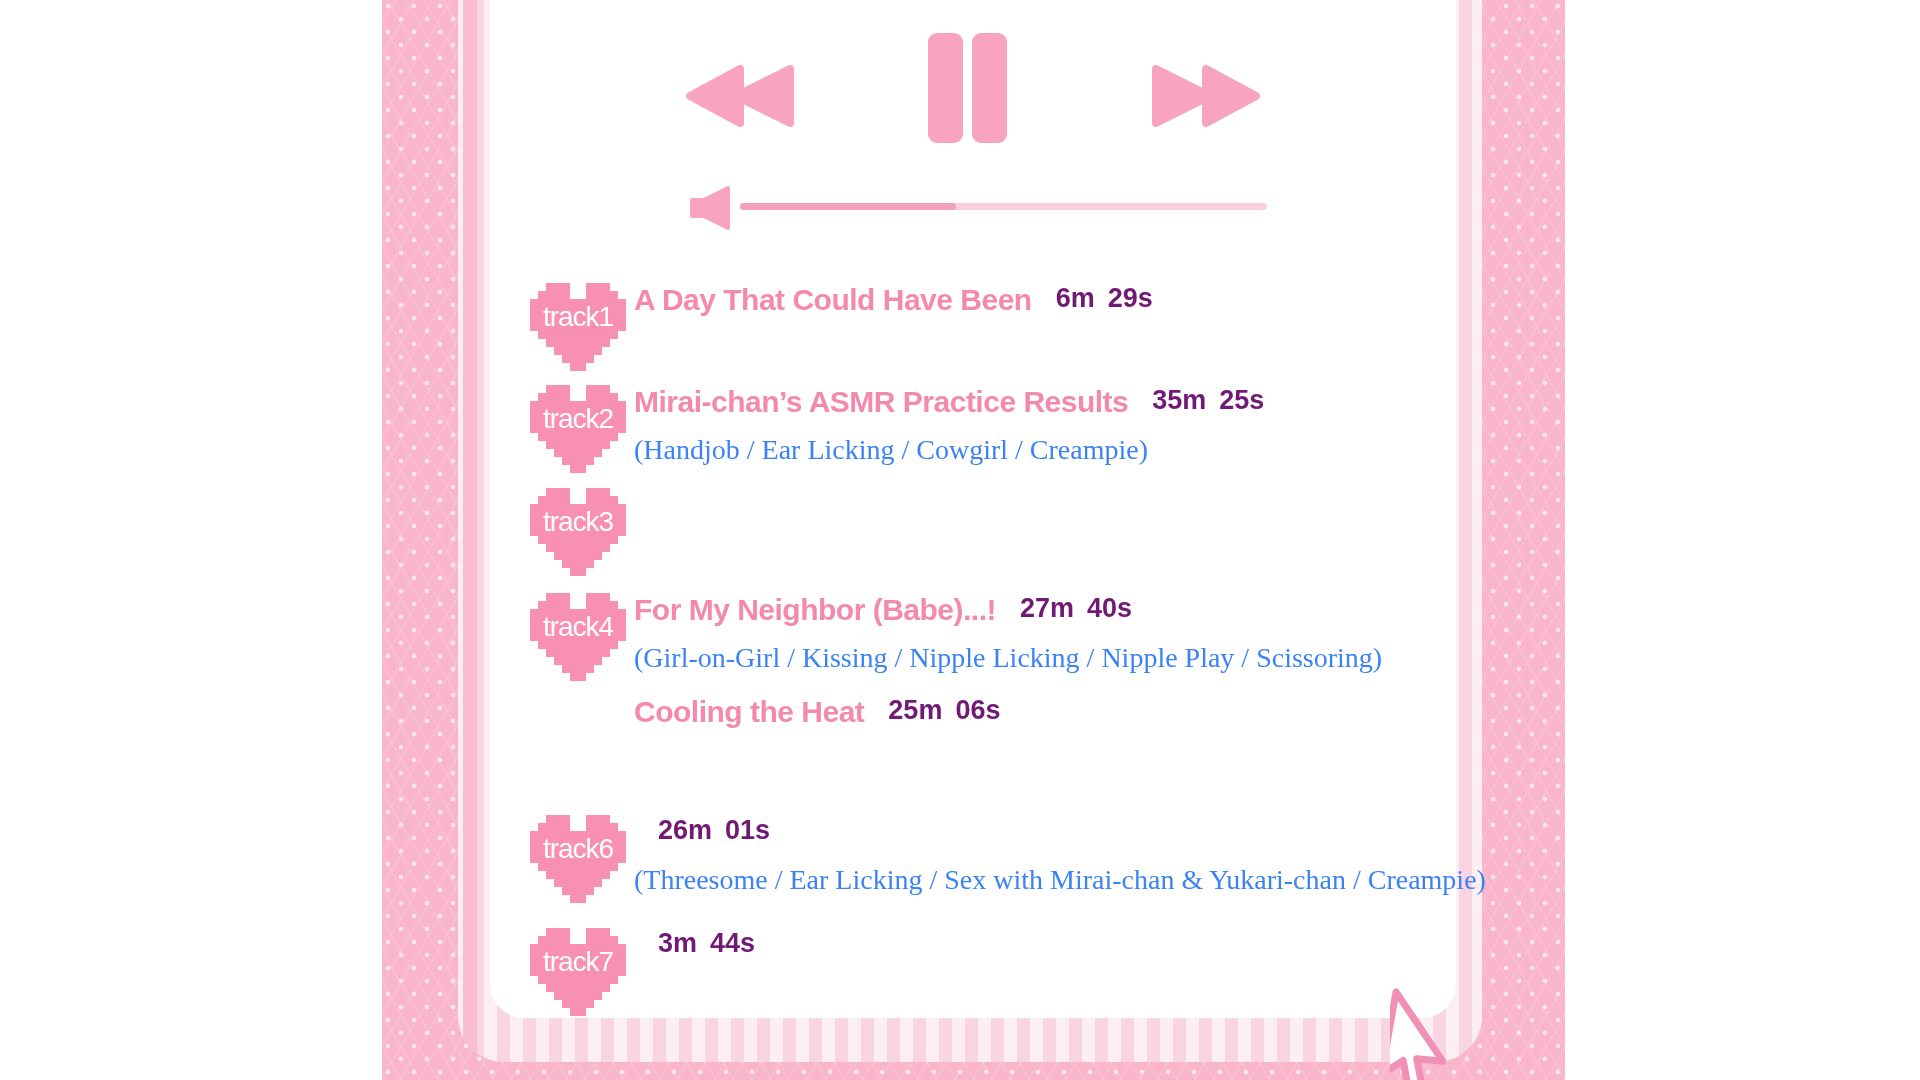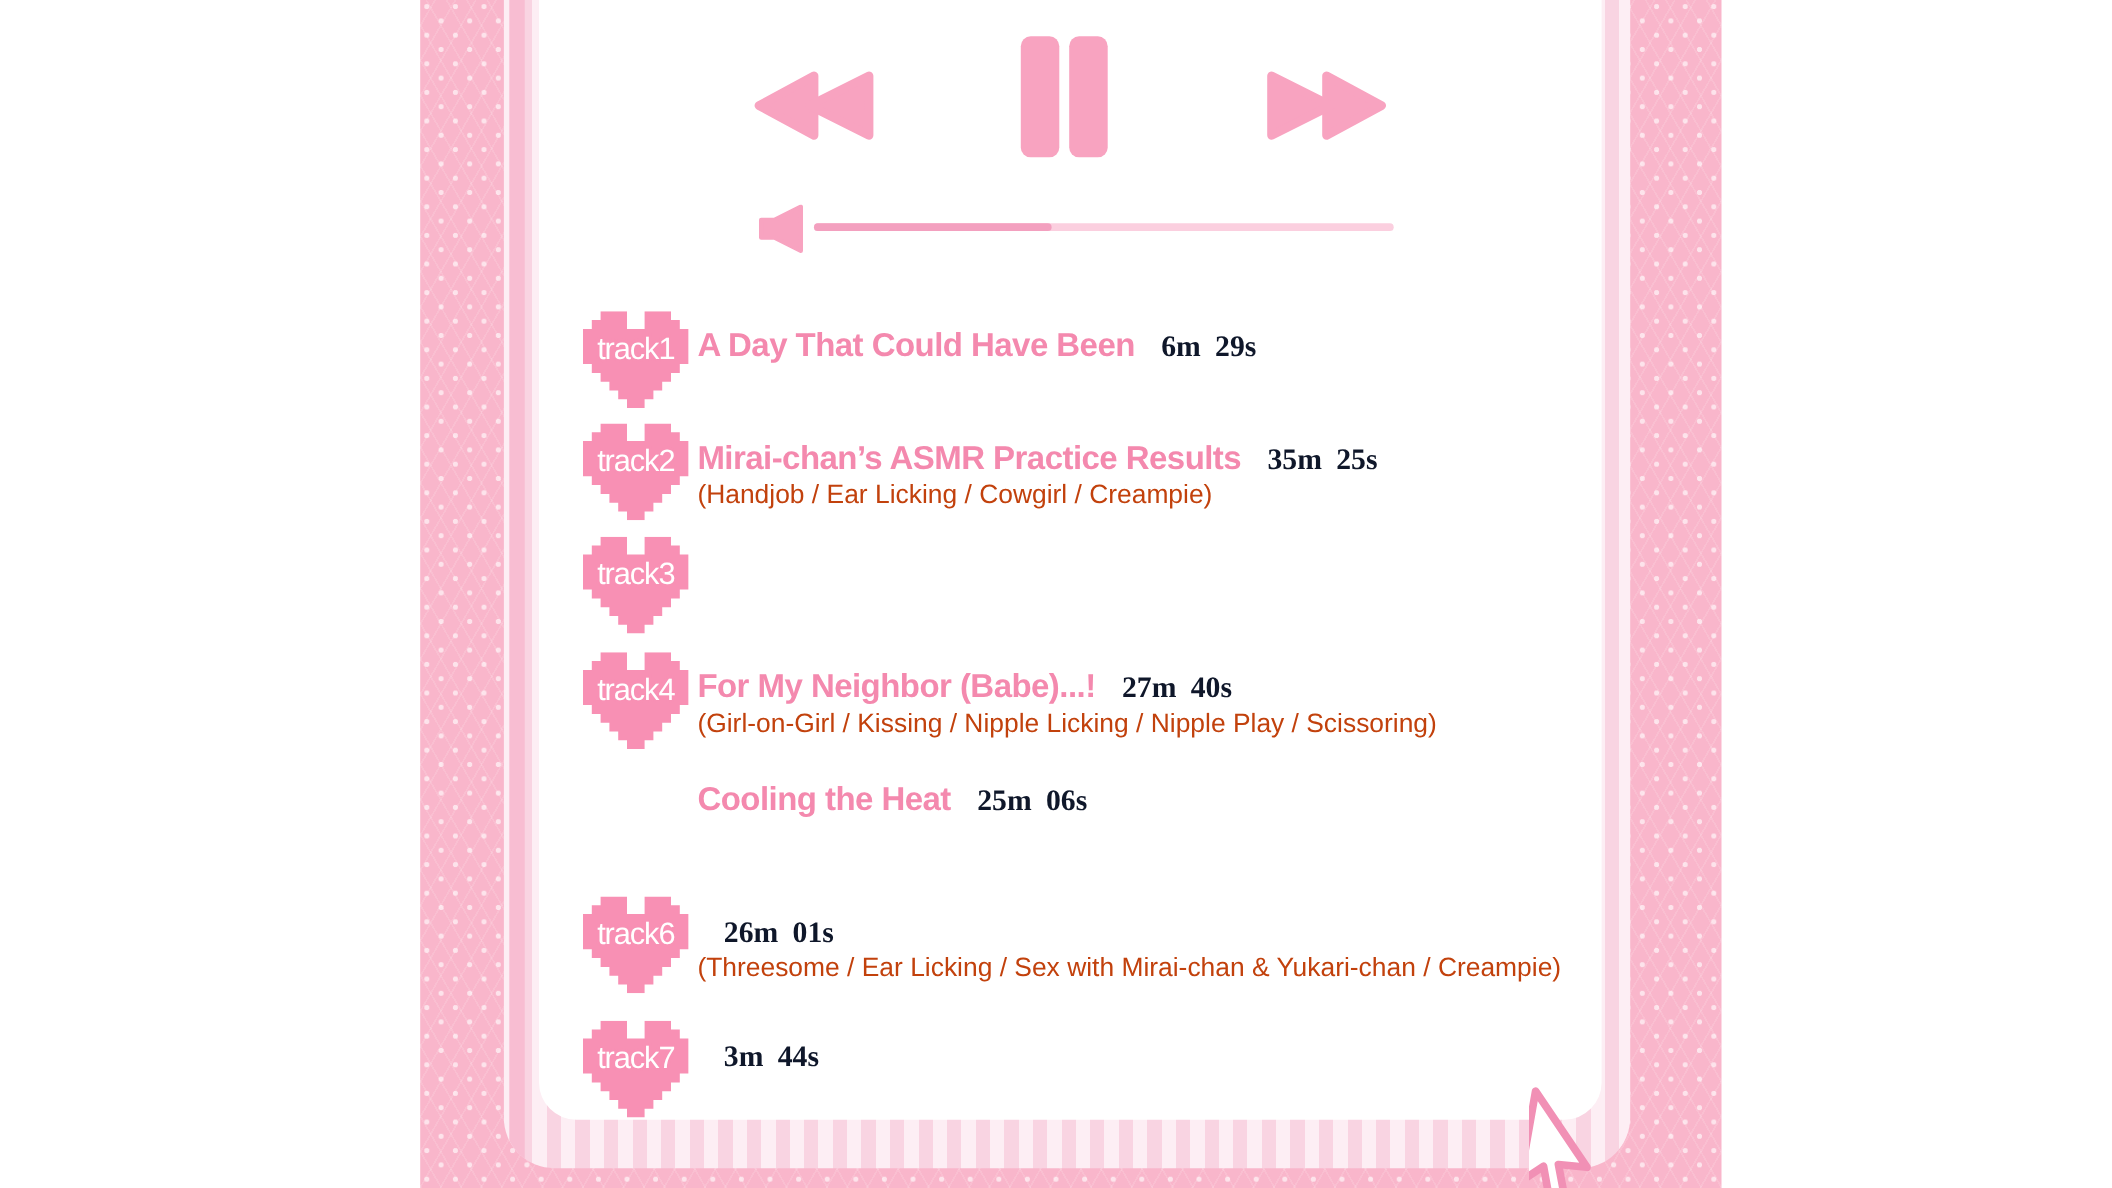--- a/index.html
+++ b/index.html
@@ -47,26 +47,26 @@
   .track-row{position:absolute;left:530px;width:950px;}
   .heart-wrap{position:absolute;left:0;top:0;width:96px;height:88px;cursor:pointer;}
   .heart-label{
     position:absolute;left:-6px;right:-6px;top:18px;text-align:center;
     font-size:28px;font-weight:normal;letter-spacing:-1px;color:#ffffff;
     text-shadow:
       -3px 0 0 #f890b4, 3px 0 0 #f890b4, 0 -3px 0 #f890b4, 0 3px 0 #f890b4,
       -2px -2px 0 #f890b4, 2px -2px 0 #f890b4, -2px 2px 0 #f890b4, 2px 2px 0 #f890b4;
   }
   .t-content{margin-left:104px;}
-  .title-line{display:flex;align-items:center;height:64px;white-space:nowrap;}
+  .title-line{display:flex;align-items:flex-start;height:64px;white-space:nowrap;}
   .t-title{font-size:30px;font-weight:bold;color:#f489ae;letter-spacing:-0.5px;}
   .t-dur{display:flex;gap:13px;margin-left:24px;
-    font-family:Liberation Serif, serif;font-size:27px;font-weight:bold;color:#0f172a;}
+    font-family:Liberation Sans, sans-serif;font-size:27px;font-weight:bold;color:#701a75;}
   .t-tags{margin-top:-14px;width:855px;
-    font-family:Liberation Sans, sans-serif;font-size:24px;line-height:30px;color:#c2410c;}
+    font-family:Liberation Serif, serif;font-size:28px;line-height:30px;color:#3b82f6;}
   
   .cursor{position:absolute;left:1390px;top:988px;}
 </style>
 </head>
 <body>
 
 <div class="dot-column"></div>
 
 <div class="striped-card">
   <div class="edge-accent"></div>

